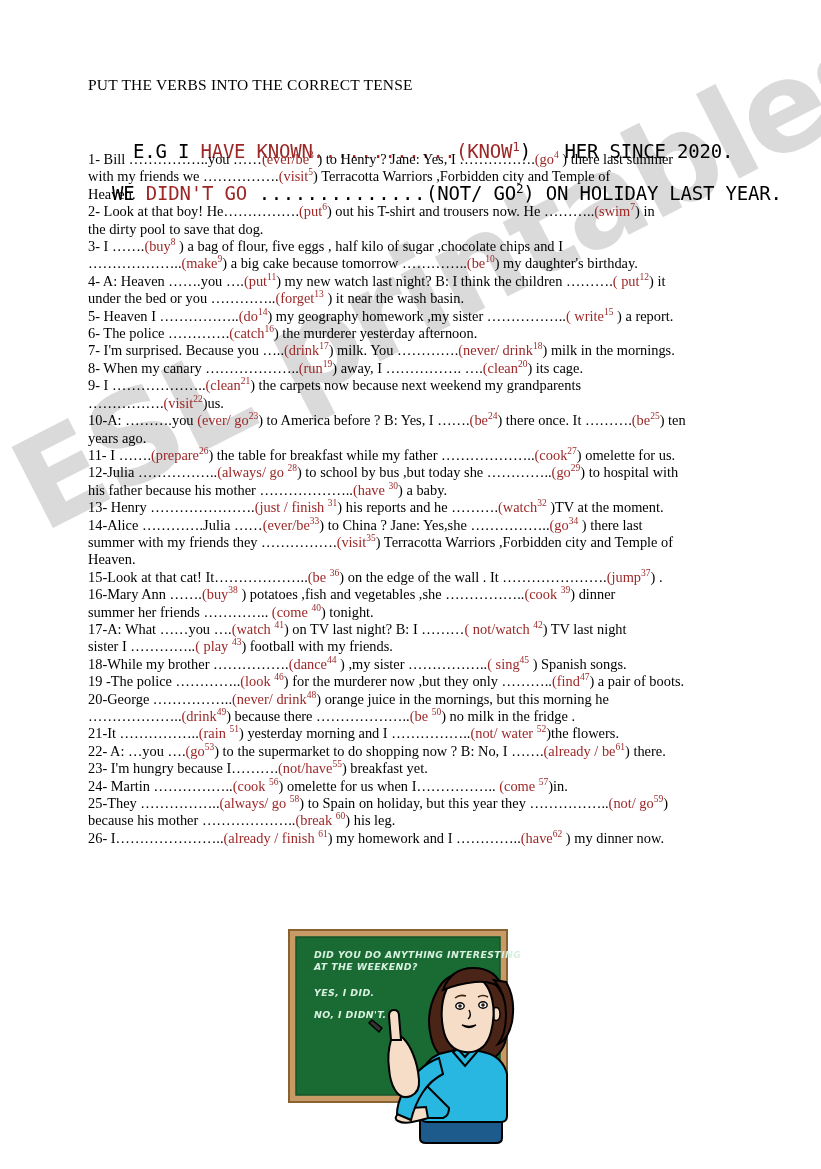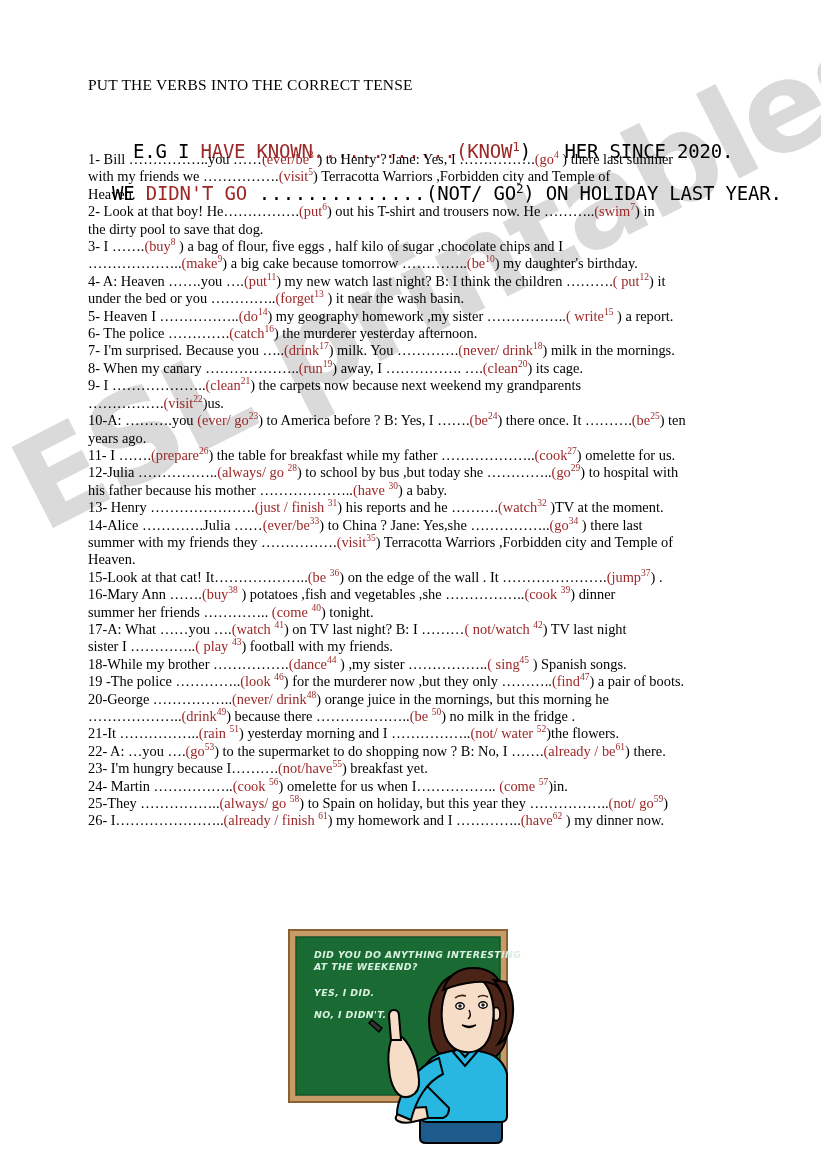--- a/index.html
+++ b/index.html
@@ -198,20 +198,21 @@
         <div><span class="num">22-</span><span> A: …you ….</span><span class="red">(go<sup>53</sup></span><span>) to the supermarket to do shopping now ? B: No, I  …….</span><span class="red">(already / be<sup>61</sup></span><span>) there.</span></div>
       </div>
       <div class="item flat">
         <div><span class="num">23-</span><span>  I'm hungry because I……….</span><span class="red">(not/have<sup>55</sup></span><span>) breakfast yet.</span></div>
       </div>
       <div class="item flat">
         <div><span class="num">24-</span><span> Martin  ……………..</span><span class="red">(cook <sup>56</sup></span><span>) omelette for us when I…………….. </span><span class="red">(come <sup>57</sup></span><span>)in.</span></div>
       </div>
       <div class="item flat">
         <div><span class="num">25-</span><span>They ……………..</span><span class="red">(always/ go <sup>58</sup></span><span>) to Spain on holiday, but this year they  ……………..</span><span class="red">(not/ go<sup>59</sup></span><span>)</span></div>
+        <div><span>because his mother ………………..</span><span class="red">(break <sup>60</sup></span><span>) his leg.</span></div>
       </div>
       <div class="item flat">
         <div><span class="num">26-</span><span> I…………………..</span><span class="red">(already / finish <sup>61</sup></span><span>) my homework and I …………..</span><span class="red">(have<sup>62</sup></span><span> ) my dinner now.</span></div>
       </div>
     </div>
 
   <div id="illustration">
     <svg width="246" height="226" viewBox="0 0 246 226" xmlns="http://www.w3.org/2000/svg">
 
       <rect x="2" y="2" width="218" height="172" fill="#c89a66" stroke="#8a6232" stroke-width="2"></rect>

